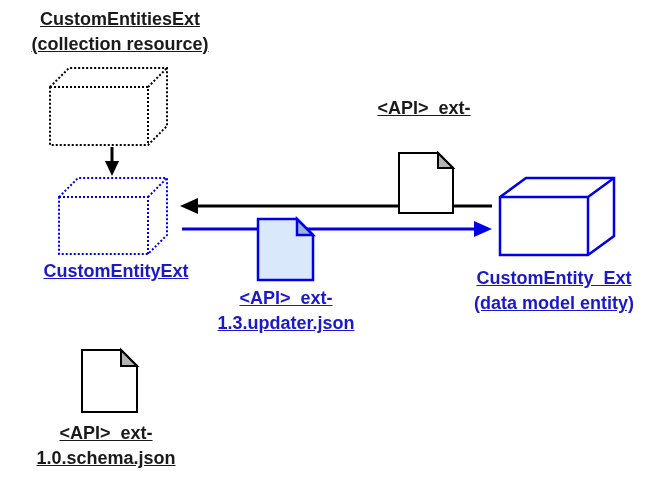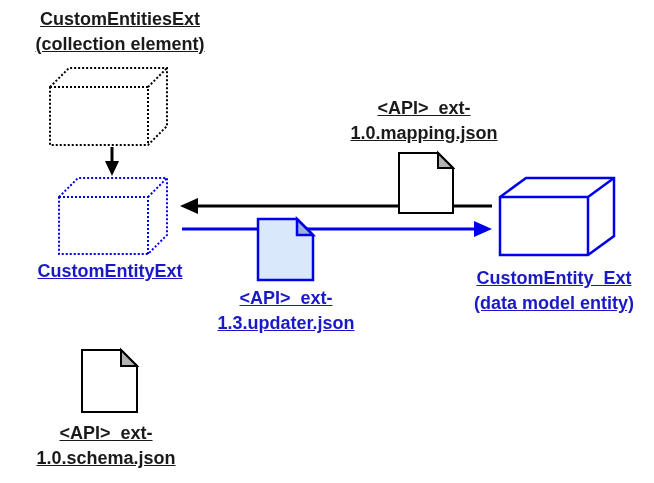--- a/index.html
+++ b/index.html
@@ -92,35 +92,34 @@
     </g>
 
     <g>
       <path class="stroke-blue" stroke-width="2.5" fill="#ffffff" d="M500,197 L526,178 L614,178 L614,236 L588,255 L500,255 Z"></path>
       <path class="stroke-blue" stroke-width="2.5" d="M500,197 L588,197 L588,255 M588,197 L614,178"></path>
     </g>
   </svg>
 
   <div class="label black" style="left:10px; top:7px; width:220px;">
     <span>CustomEntitiesExt</span>
-    <span>(collection element)</span>
+    <span>(collection resource)</span>
   </div>
 
-  <div class="label blue" style="left:0; top:259px; width:220px;">
+  <div class="label blue" style="left:6px; top:259px; width:220px;">
     <span>CustomEntityExt</span>
   </div>
 
   <div class="label blue" style="left:439px; top:266px; width:230px;">
     <span>CustomEntity_Ext</span>
     <span>(data model entity)</span>
   </div>
 
   <div class="label black" style="left:314px; top:96px; width:220px;">
     <span>&lt;API&gt;_ext-</span>
-    <span>1.0.mapping.json</span>
   </div>
 
   <div class="label blue" style="left:176px; top:286px; width:220px;">
     <span>&lt;API&gt;_ext-</span>
     <span>1.3.updater.json</span>
   </div>
 
   <div class="label black" style="left:-4px; top:421px; width:220px;">
     <span>&lt;API&gt;_ext-</span>
     <span>1.0.schema.json</span>

